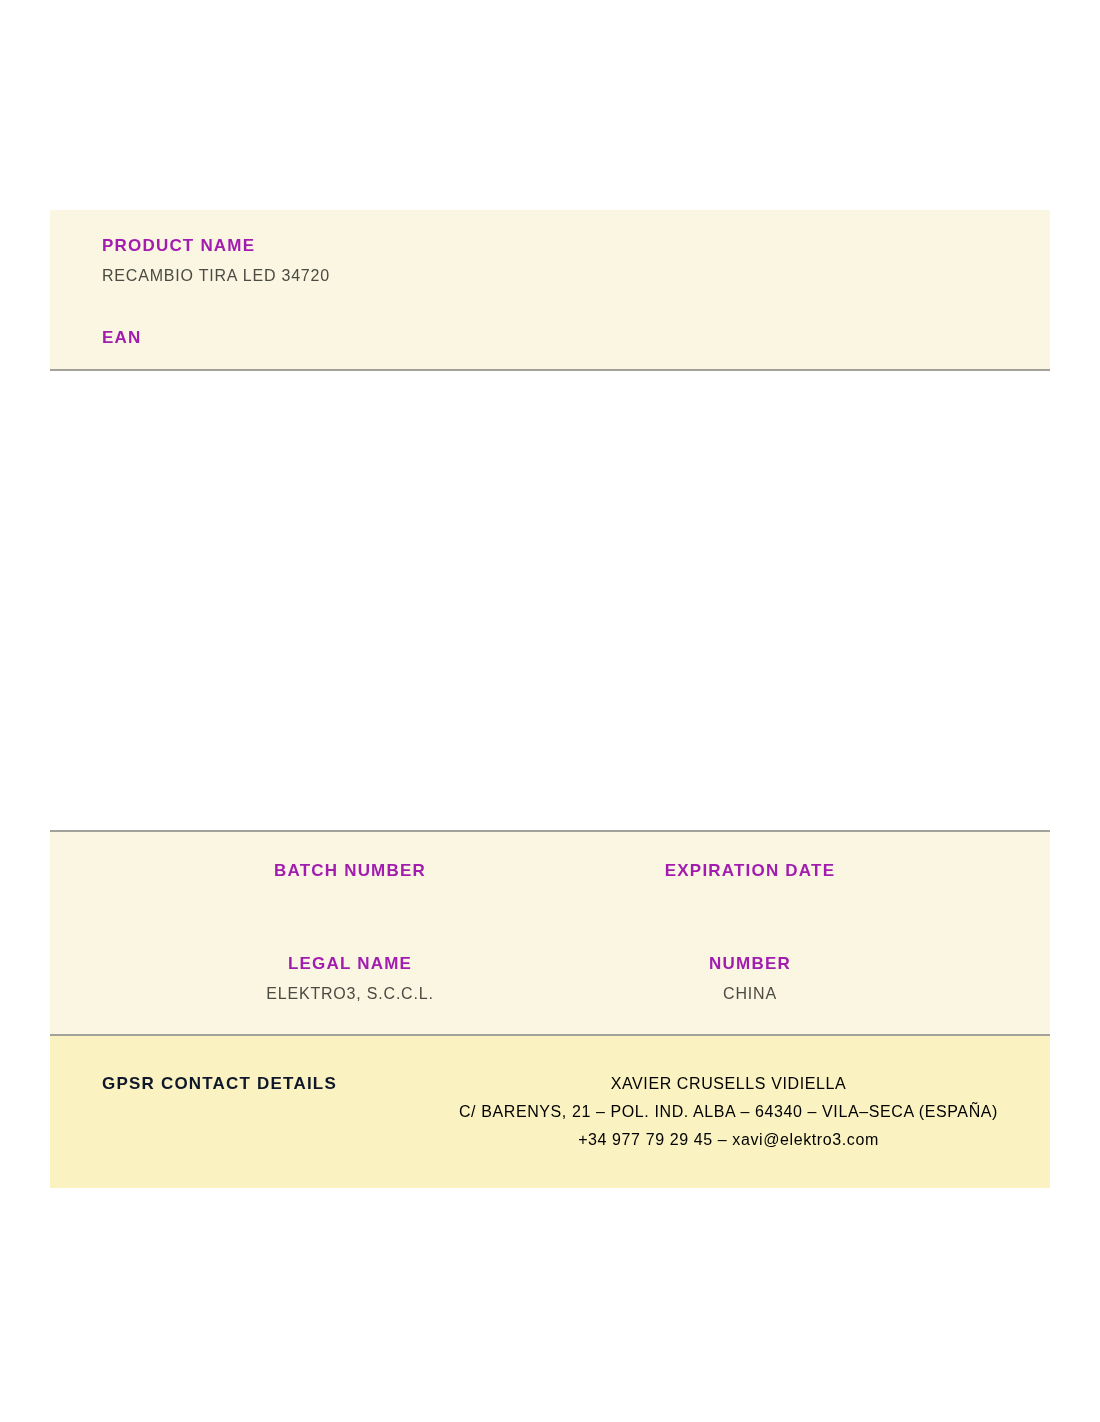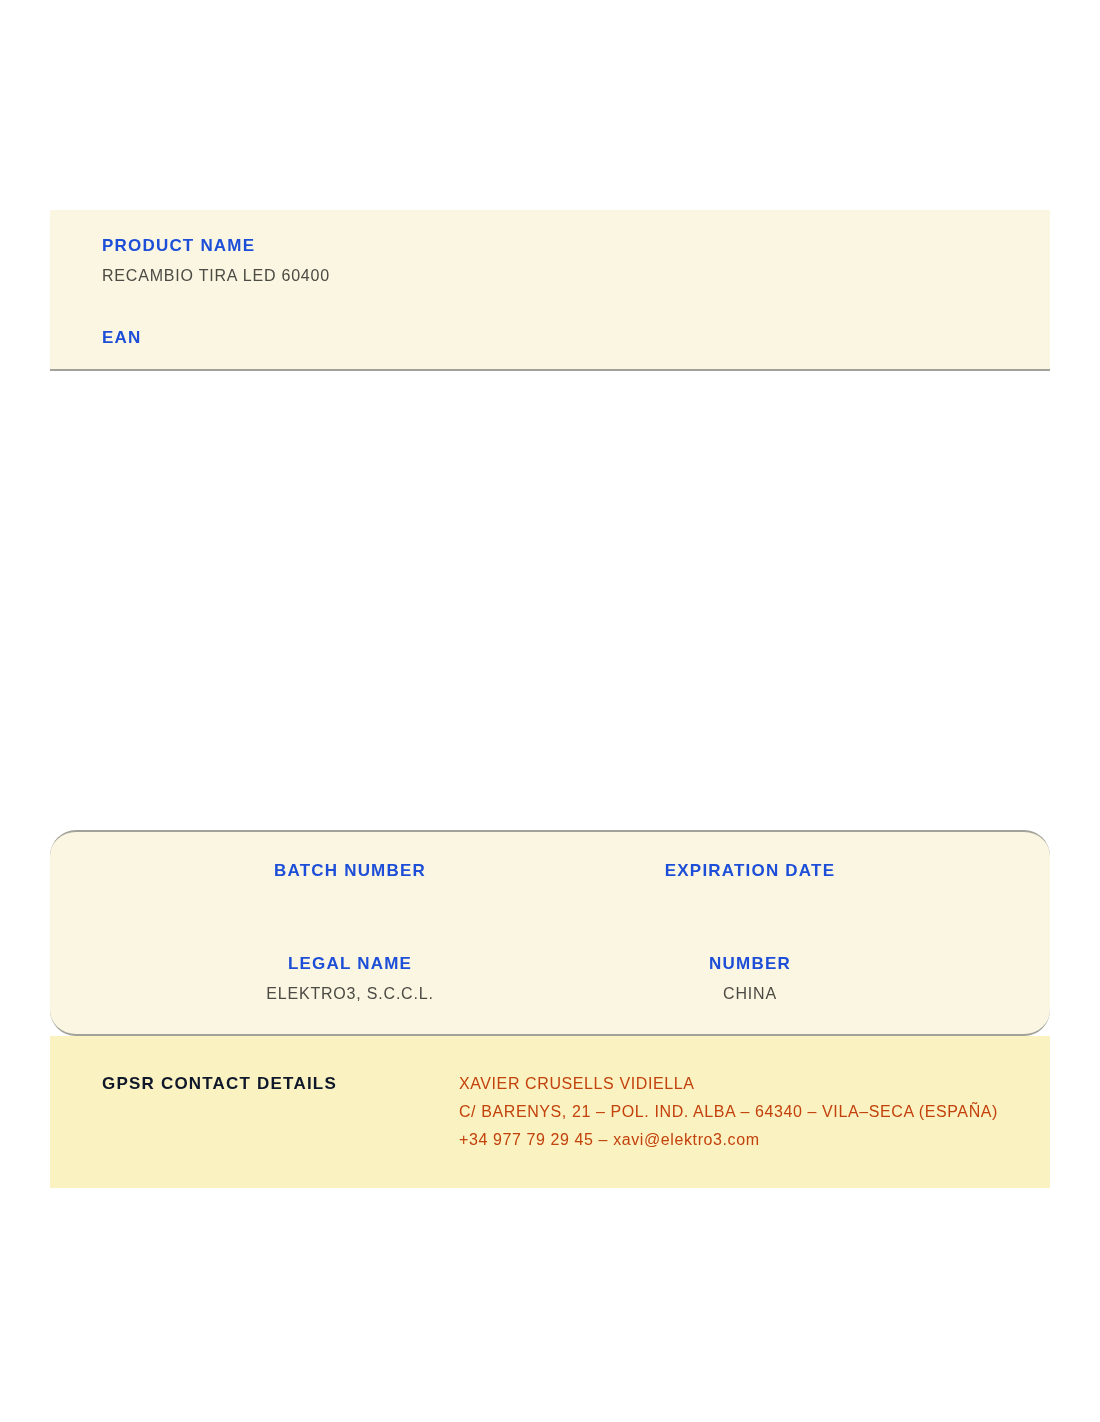--- a/index.html
+++ b/index.html
@@ -25,41 +25,40 @@
   .panel-product {
     margin-top: 210px;
     background: #faf6e2;
     border-bottom: 2px solid #a2a29a;
     padding: 26px 52px 20px 52px;
   }
   .field-label {
     font-size: 17px;
     font-weight: 700;
     letter-spacing: 1.2px;
-    color: #1d4ed8;
+    color: #a21caf;
     line-height: 1.2;
   }
   .field-value {
     font-size: 16px;
     letter-spacing: 0.8px;
     line-height: 1.25;
     margin-top: 10px;
     color: #4b4a43;
     min-height: 20px;
   }
   .field + .field { margin-top: 42px; }
 
   
   .panel-trace {
     margin-top: 459px;
     background: #faf6e2;
     border-top: 2px solid #a2a29a;
     border-bottom: 2px solid #a2a29a;
     padding: 29px 100px 30px 100px;
-    border-radius: 26px;
   }
   .trace-row { display: flex; }
   .trace-row + .trace-row { margin-top: 44px; }
   .trace-cell {
     flex: 1 1 50%;
     text-align: center;
   }
   .trace-cell .field-value { margin-top: 9px; }
 
   
@@ -72,36 +71,36 @@
   }
   .gpsr-title {
     font-size: 17px;
     font-weight: 700;
     letter-spacing: 1.2px;
     color: #0f172a;
     line-height: 28px;
     white-space: nowrap;
   }
   .gpsr-contact {
-    text-align: left;
+    text-align: center;
     font-size: 16px;
     letter-spacing: 0.6px;
     line-height: 28px;
-    color: #c2410c;
+    color: #000000;
   }
 </style>
 </head>
 <body>
 
 <div class="page">
 
   <section class="panel panel-product">
     <div class="field">
       <div class="field-label">PRODUCT NAME</div>
-      <div class="field-value">RECAMBIO TIRA LED 60400</div>
+      <div class="field-value">RECAMBIO TIRA LED 34720</div>
     </div>
     <div class="field">
       <div class="field-label">EAN</div>
     </div>
   </section>
 
   <section class="panel panel-trace">
     <div class="trace-row">
       <div class="trace-cell">
         <div class="field-label">BATCH NUMBER</div>

